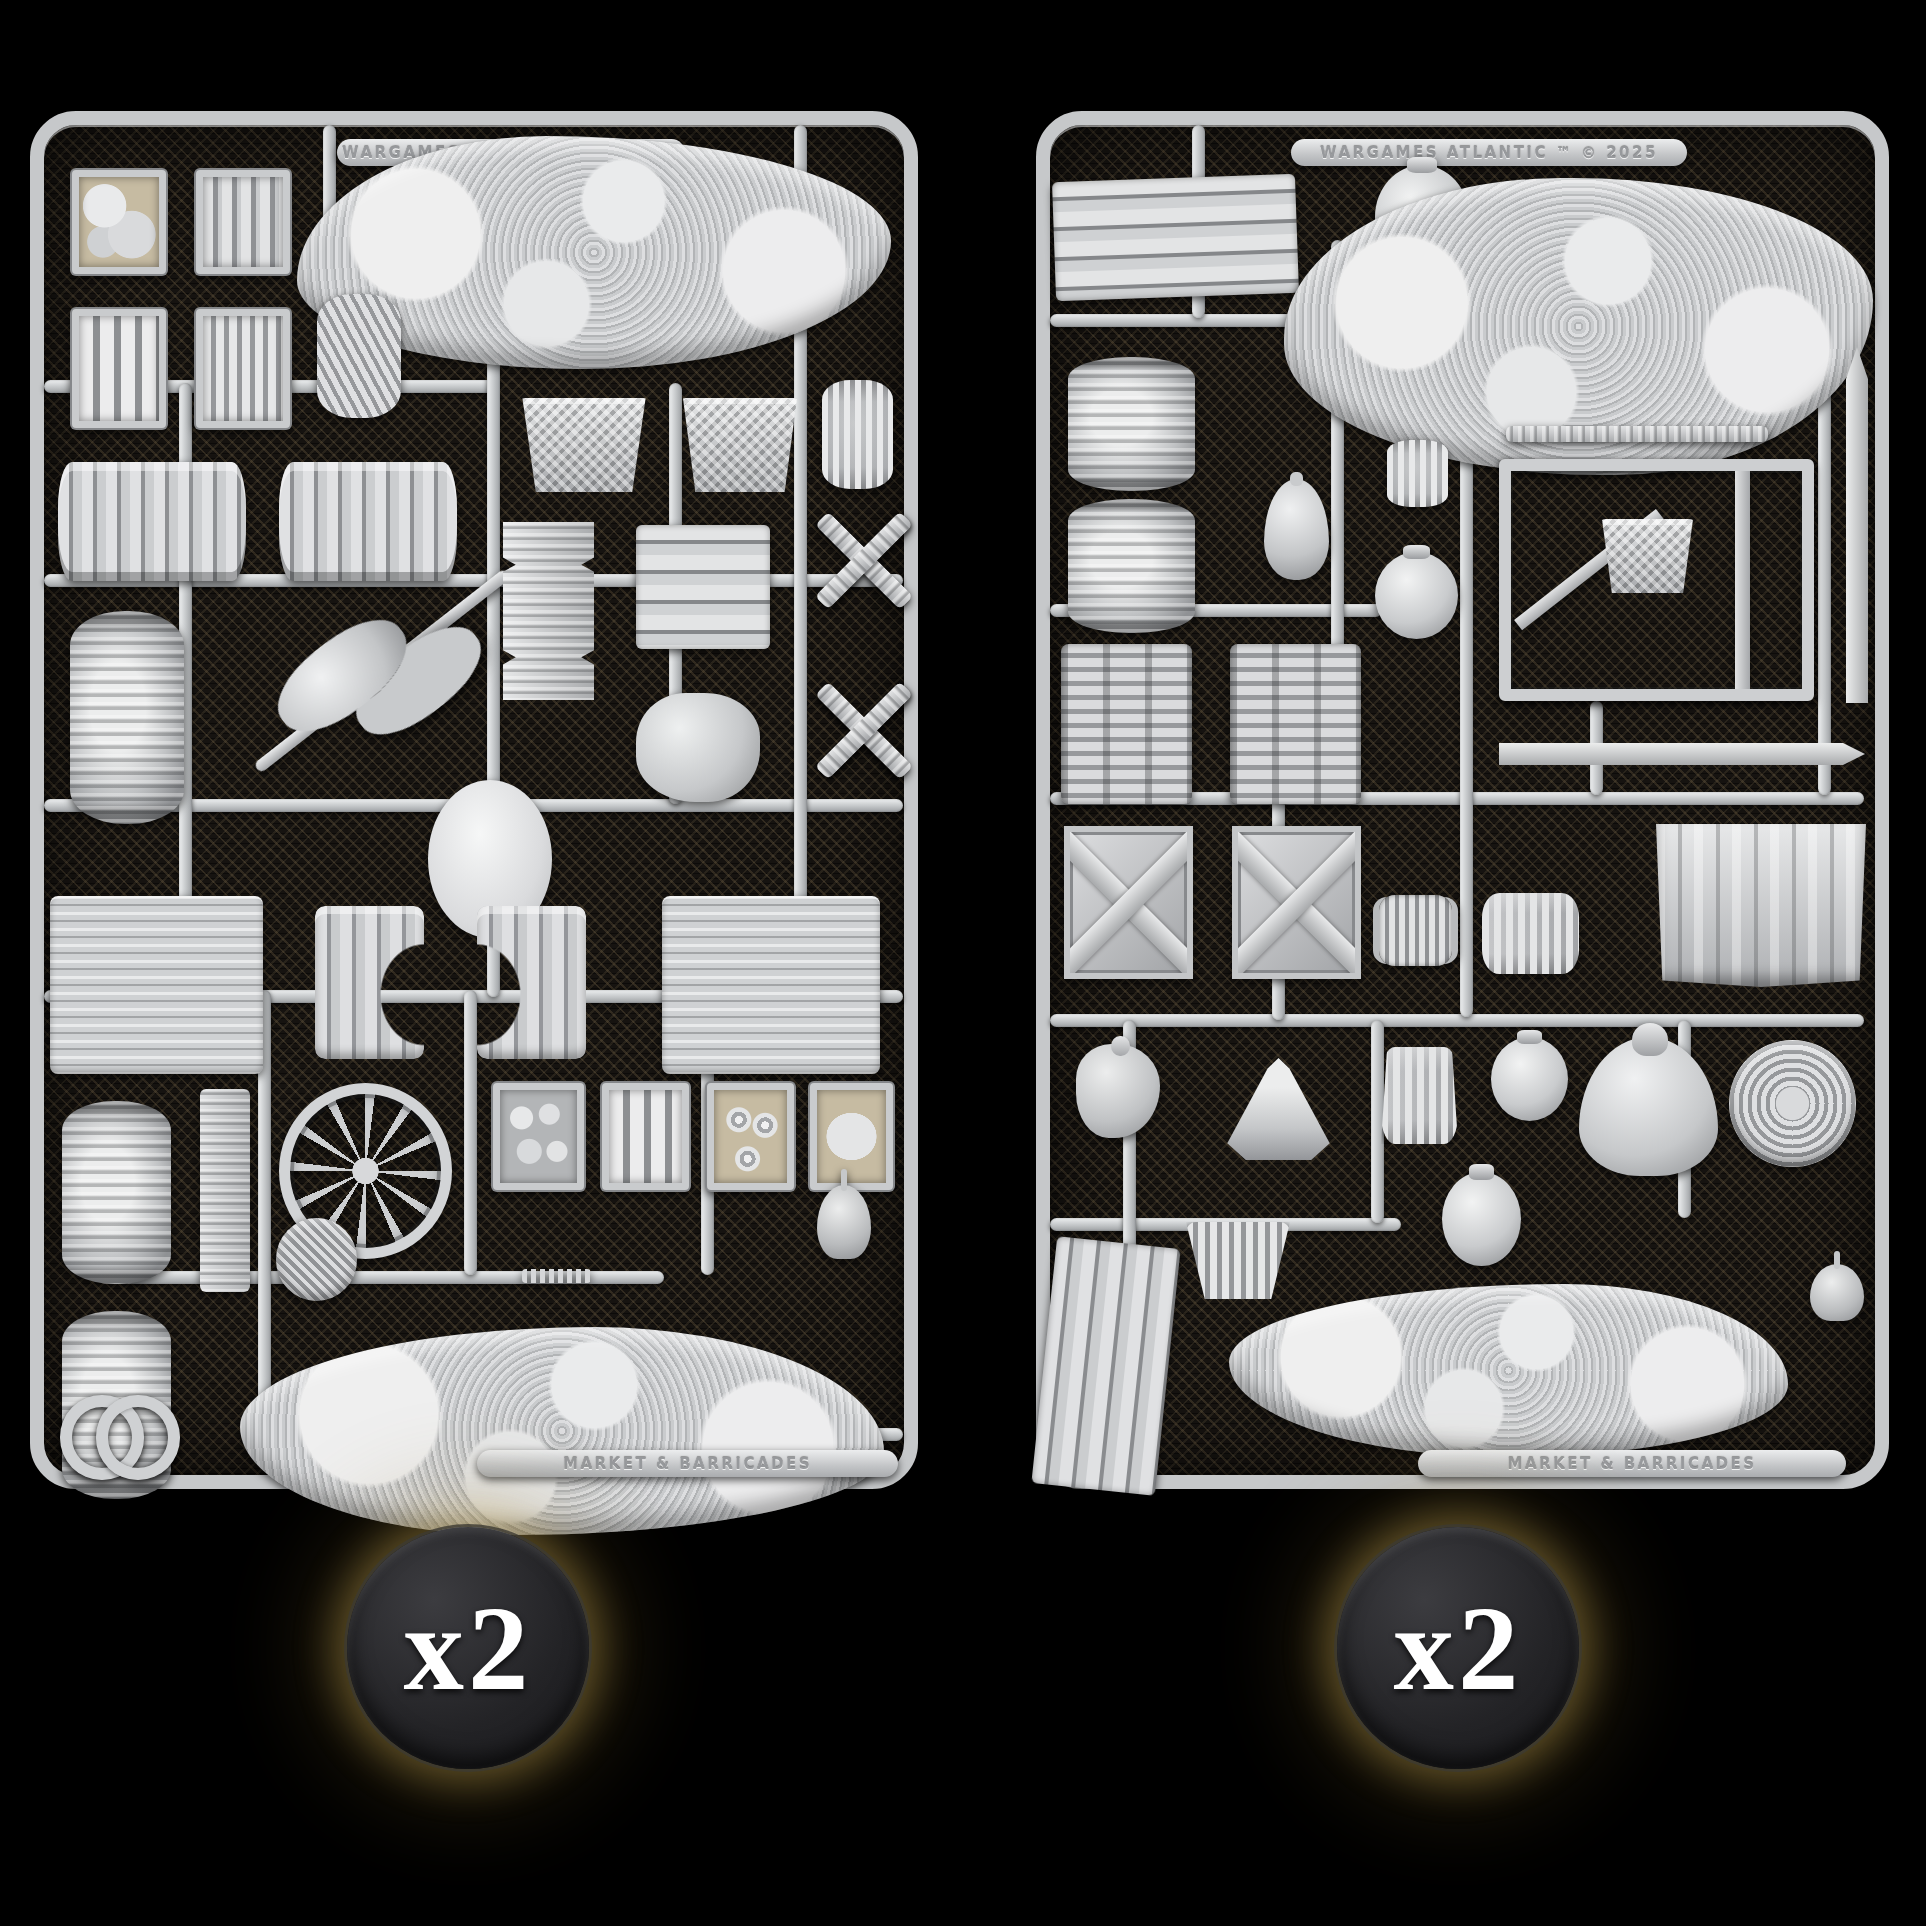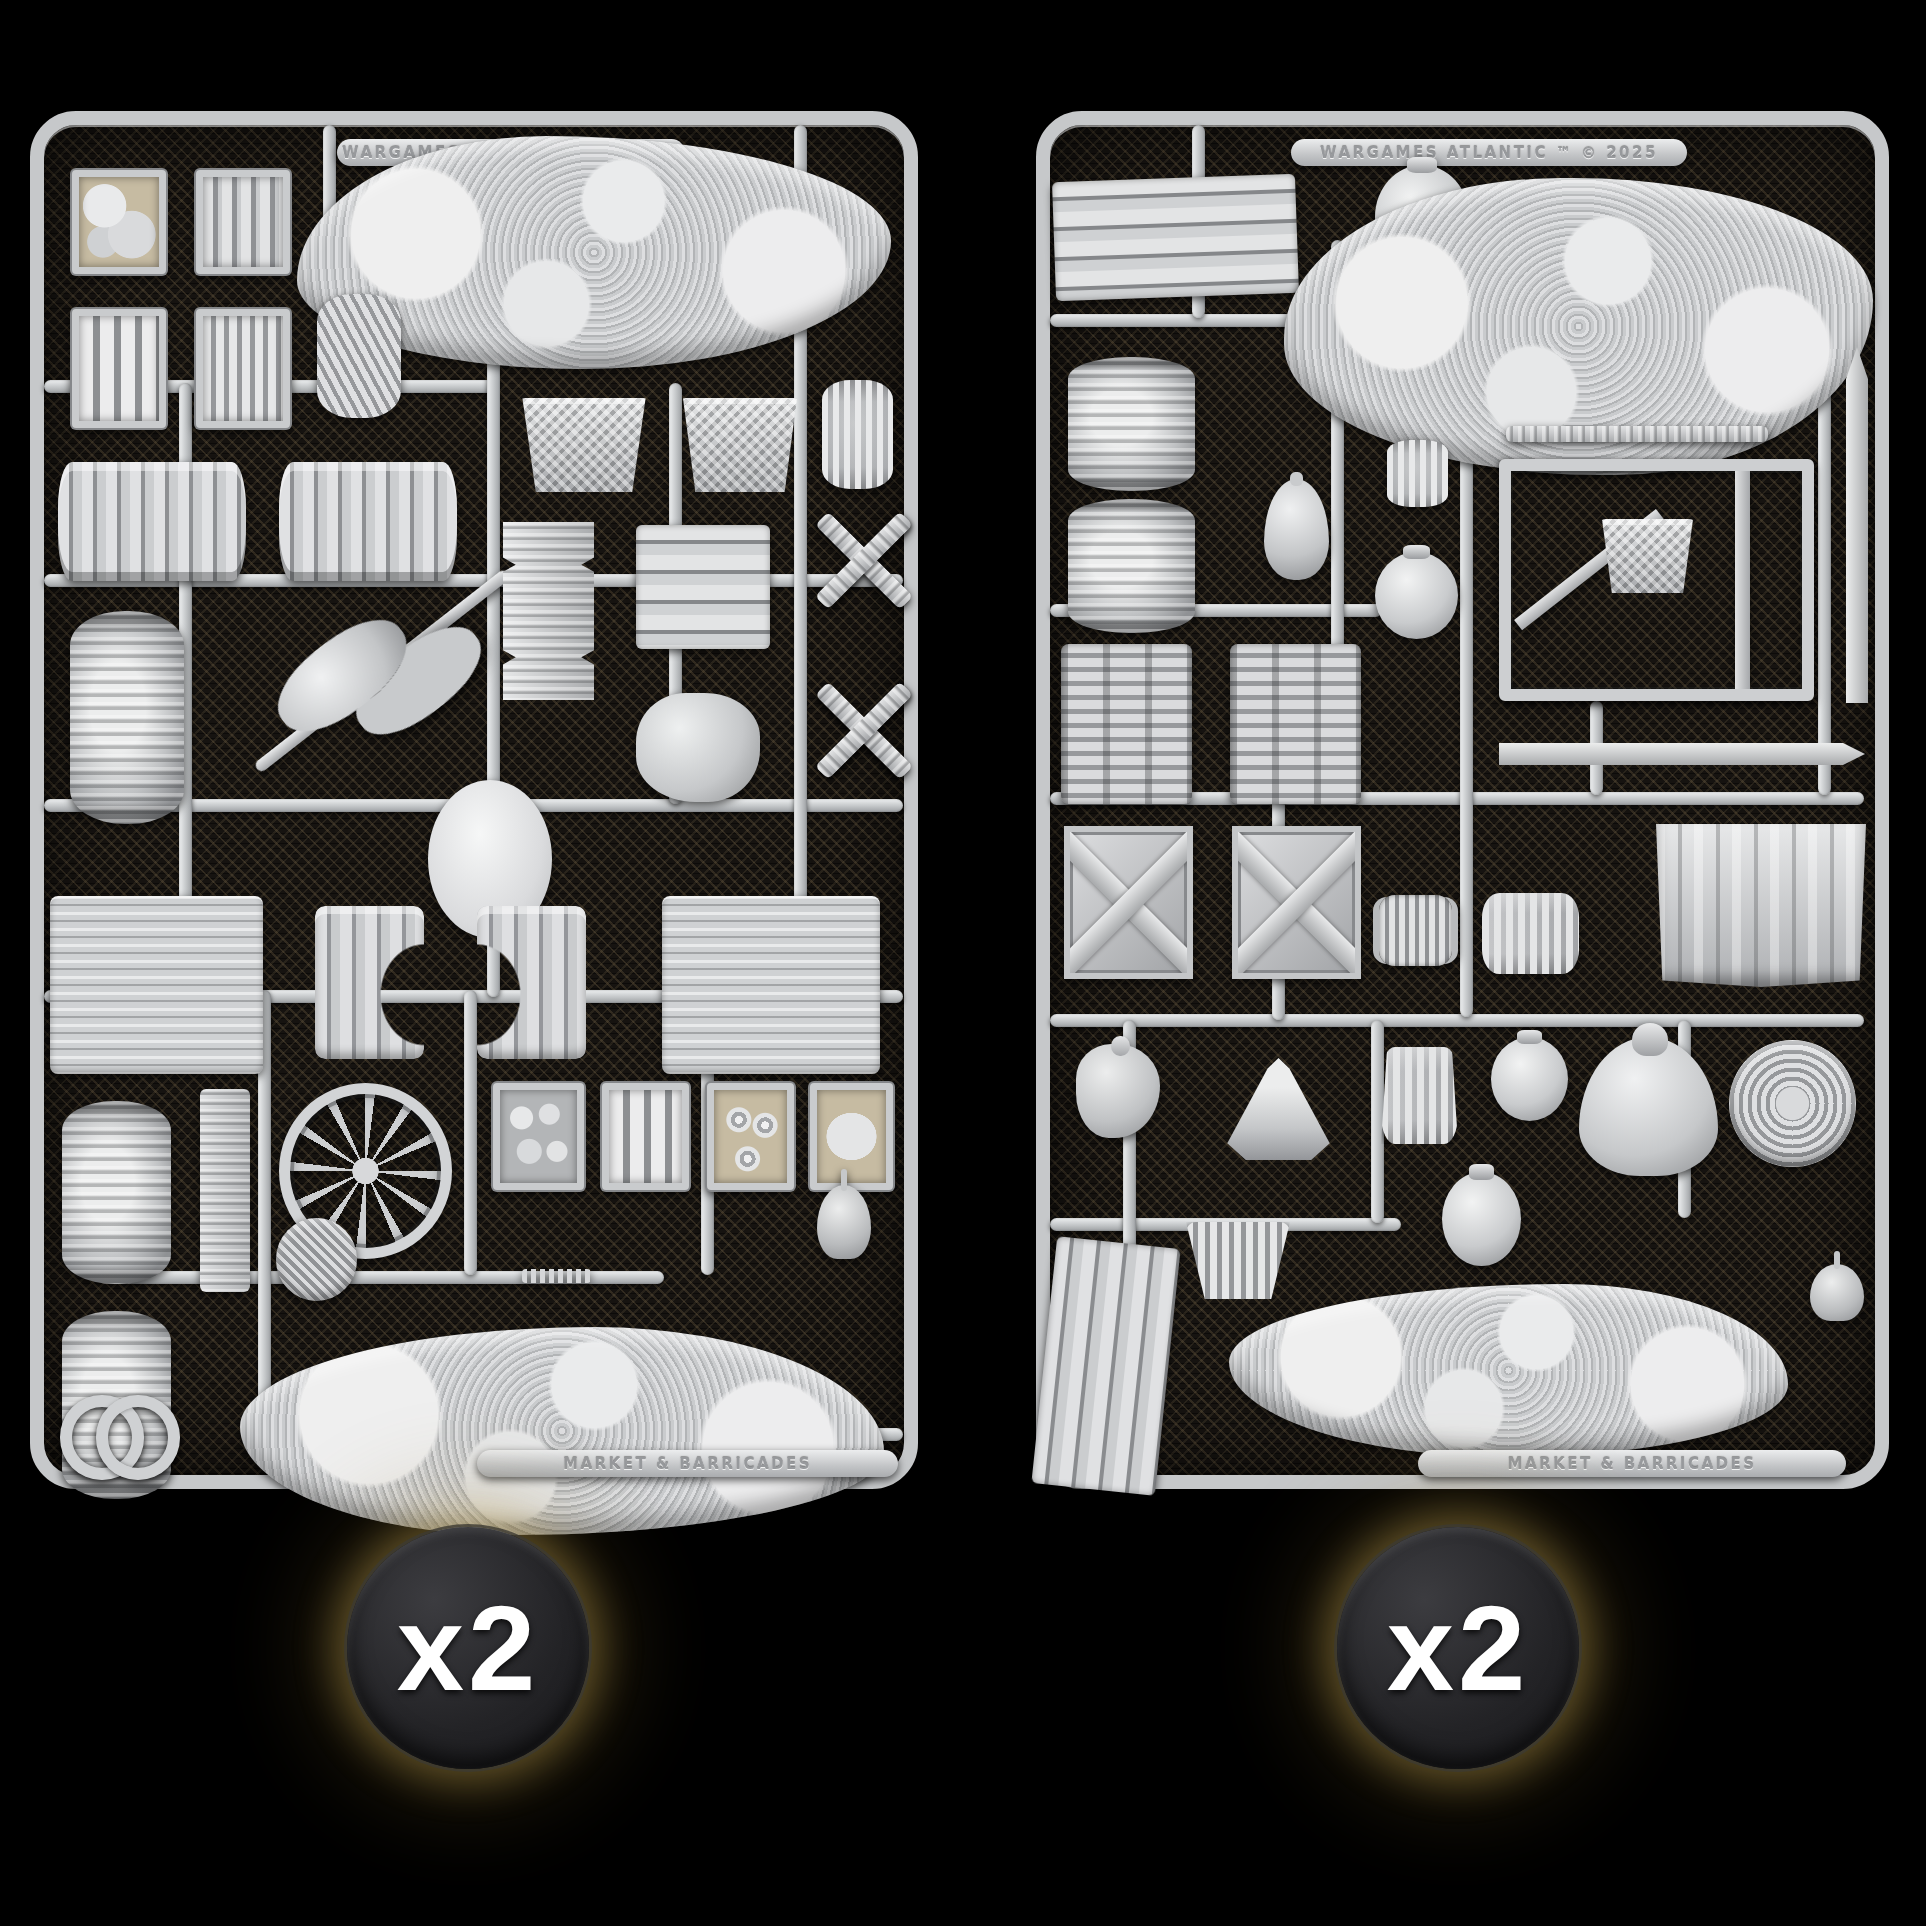--- a/index.html
+++ b/index.html
@@ -238,21 +238,21 @@
   .badge{position:absolute;width:242px;height:242px;border-radius:50%;
     background:radial-gradient(circle at 36% 30%, #3c3c40, #232326 58%, #1a1a1d);
     box-shadow:0 0 0 3px rgba(60,58,50,.8),
                0 0 38px 14px rgba(196,166,80,.40),
                0 0 89px 42px rgba(140,116,48,.22),
                inset 0 4px 10px rgba(255,255,255,.14),
                inset 0 -10px 22px rgba(0,0,0,.7);
     display:flex;align-items:center;justify-content:center;}
   .badge-left{left:347px;top:1527px;}
   .badge-right{left:1337px;top:1527px;}
-  .badge-label{font-family:Liberation Sans, sans-serif;font-weight:bold;
+  .badge-label{font-family:Liberation Serif, serif;font-weight:bold;
     font-size:121px;color:#ffffff;line-height:1;letter-spacing:4px;
     text-shadow:0 3px 6px rgba(0,0,0,.8);text-align:center;}
 </style>
 </head>
 <body>
 
 <div id="stage">
   <div class="sprue" style="left: 30px; top: 111px; width: 888px; height: 1378px;">
       <div class="sprue-frame"></div>
       <div class="runner r-h" style="left: 14px; top: 269px; width: 450px; height: 13px;"></div>

